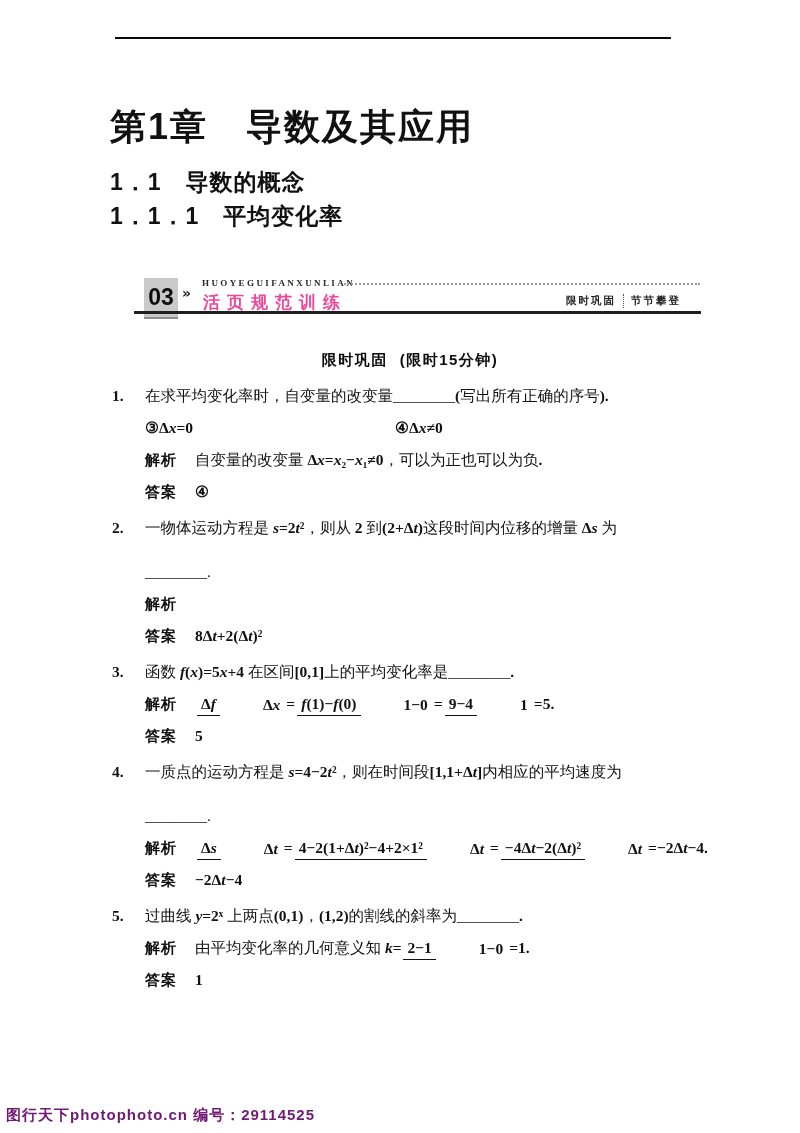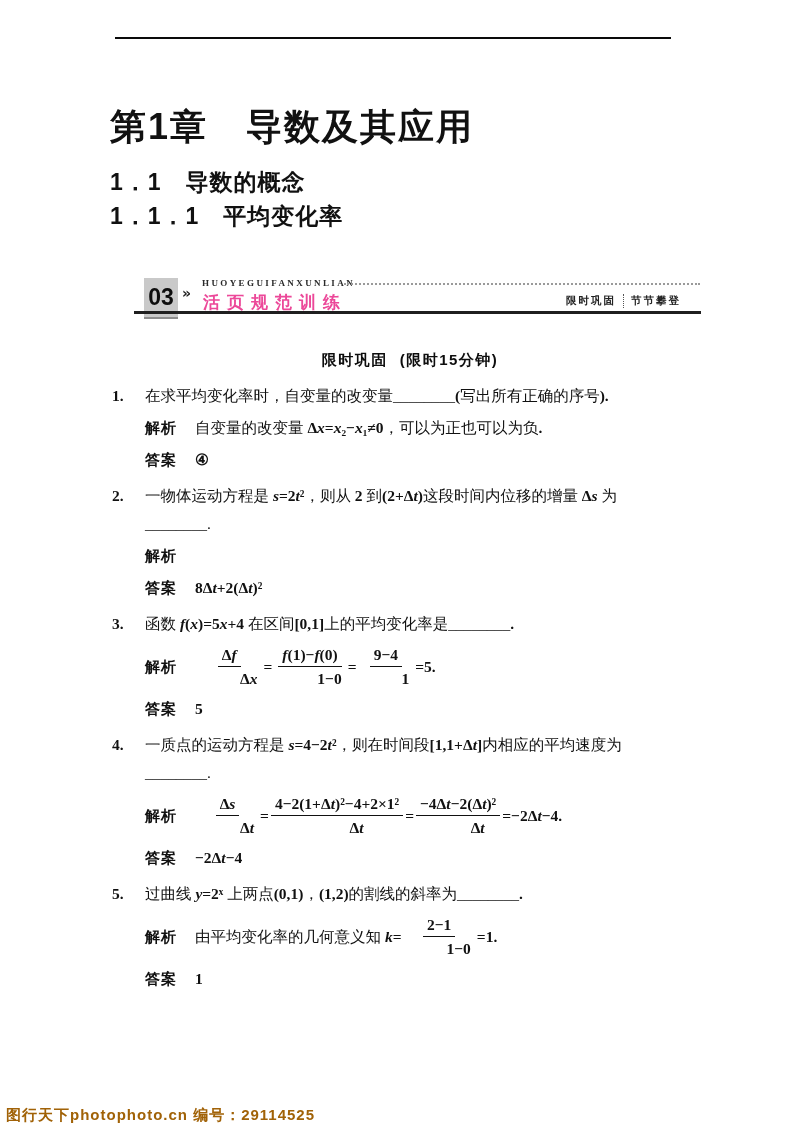--- a/index.html
+++ b/index.html
@@ -54,36 +54,36 @@
   
   .qa { position:absolute; left:112px; top:384px; width:584px; font-size:15.5px; line-height:24px; }
   .question { margin-top:12px; }
   .question:first-child { margin-top:0; }
   .q-line { display:flex; }
   .q-num { flex:none; width:33px; font-weight:bold; }
   .q-text { flex:1; }
   .options { display:flex; padding-left:33px; margin-top:8px; }
   .options .opt:first-child { width:250px; }
   .sol-row, .ans-row { display:flex; align-items:center; padding-left:33px; margin-top:8px; }
-  .blank-row { padding-left:33px; margin-top:4px; }
+  .blank-row { padding-left:33px; margin-top:20px; }
   .label { flex:none; margin-right:18px; font-weight:bold; letter-spacing:1px;
            font-family:"Liberation Sans","DejaVu Sans",sans-serif; font-size:15px;text-align:right; }
   .formula { display:inline-flex; align-items:center; flex-wrap:nowrap; }
   .math { font-weight:bold; }
   .mrun { font-weight:bold; }
-  .frac { display:inline-flex; flex-direction:column; align-items:center; margin:0 2px;
+  .frac { display:inline-flex; align-items:center; margin:0 2px;
           text-align:center; line-height:21px; }
   .frac .fnum { padding:0 4px 1px; border-bottom:1.5px solid #111; }
   .frac .fden { padding:1px 4px 0;margin-left:39px; }
   i { font-style:italic; }
 
   
   .watermark { position:absolute; left:6px; top:1106px;
                font-family:"Liberation Sans","DejaVu Sans",sans-serif;
-               font-size:15px; letter-spacing:1px; color:#a16207; font-weight:bold; }
+               font-size:15px; letter-spacing:1px; color:#701a75; font-weight:bold; }
 </style>
 </head>
 <body>
 
 <div class="page">
 
   <div class="top-rule"></div>
 
   <div class="titles">
     <div class="chapter-title">第1章　导数及其应用</div>
@@ -107,20 +107,24 @@
     <span>限时巩固</span><span class="time">(限时15分钟)</span>
   </div>
 
   <div class="qa">
 
     <div class="question">
       <div class="q-line">
         <span class="q-num">1.</span>
         <span class="q-text mix">在求平均变化率时，自变量的改变量________<b class="mrun">(</b>写出所有正确的序号<b class="mrun">).</b></span>
       </div>
+      <div class="options">
+        <span class="opt math">③Δ<i>x</i>=0</span>
+        <span class="opt math">④Δ<i>x</i>≠0</span>
+      </div>
       <div class="sol-row">
         <span class="label">解析</span>
         <span class="mix">自变量的改变量 <b class="mrun">Δ<i>x</i>=<i>x</i>₂−<i>x</i>₁≠0</b>，可以为正也可以为负<b class="mrun">.</b></span>
       </div>
       <div class="ans-row">
         <span class="label">答案</span>
         <span class="math">④</span>
       </div>
     </div>
 

